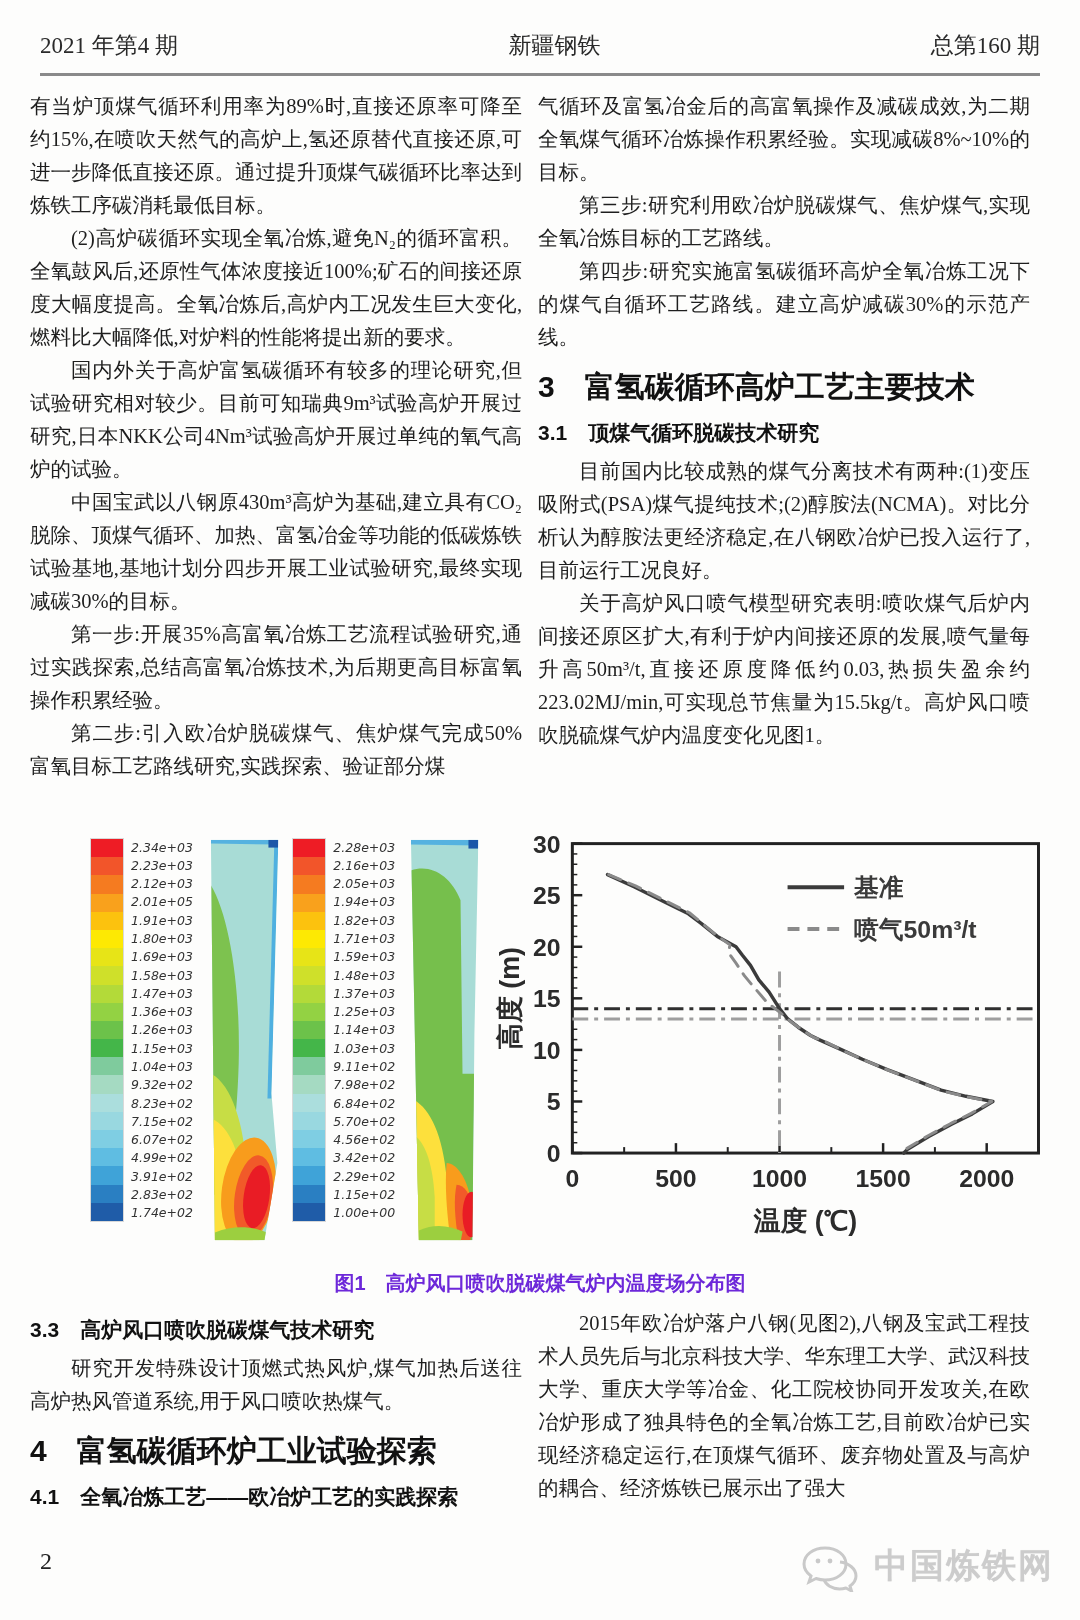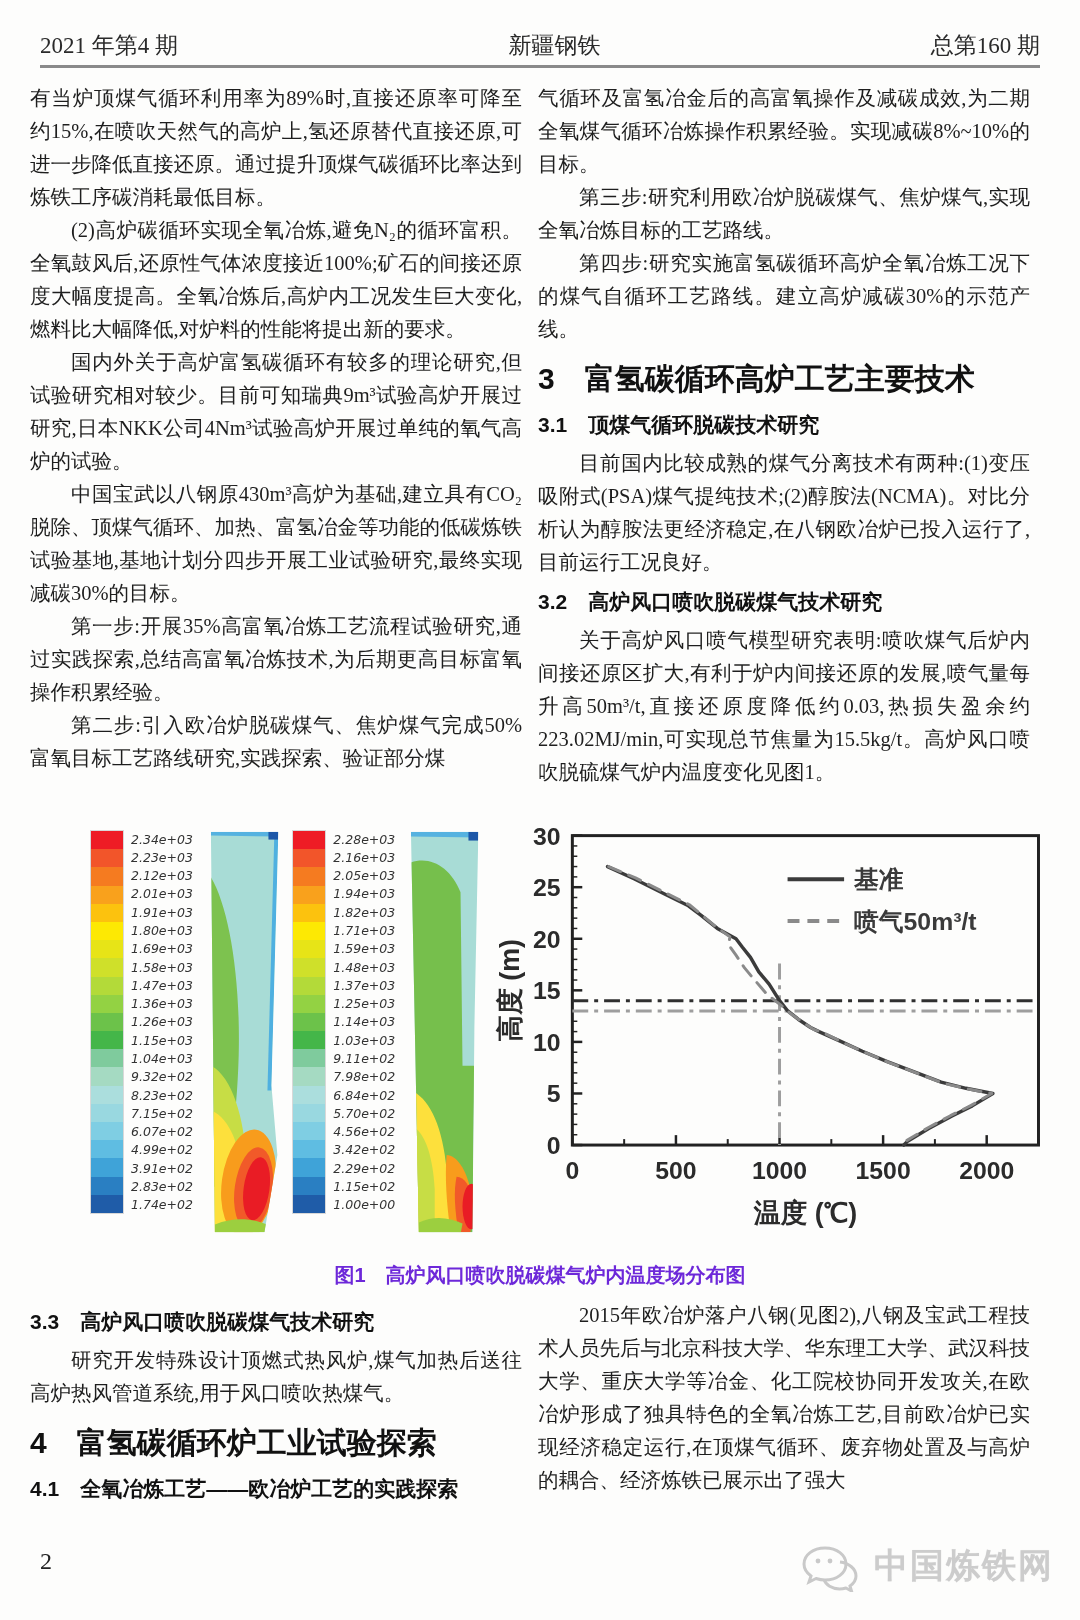--- a/index.html
+++ b/index.html
@@ -5,21 +5,21 @@
   * { margin:0; padding:0; box-sizing:border-box; }
   html,body { background:#e8e8e8; }
   .page {
     position:relative; width:1080px; height:1620px; margin:0 auto;
     background:#fdfdfc; color:#1b1b1b; overflow:hidden;
     font-family:"Liberation Serif", serif;
   }
   
   .header {
     display:flex; justify-content:space-between; align-items:flex-end;
-    margin:30px 40px 0 40px; padding-bottom:4px;
+    margin:30px 40px 0 40px; padding-bottom:12px;
     border-bottom:3px solid #8a8a8a;
     font-size:23px; color:#2a2a2a;
   }
   
   .content { padding:14px 30px 0 30px; }
   .cols { display:flex; gap:16px; }
   .col { width:492px; text-align:justify; font-size:20.5px; line-height:33px; color:#1e1e1e; }
   .cols-top { height:726px; overflow:hidden; }
   .cols-bottom { height:250px; overflow:hidden; margin-top:6px; }
   .blk.p { text-indent:2em; }
@@ -99,21 +99,20 @@
           <div class="blk p">第一步:开展35%高富氧冶炼工艺流程试验研究,通过实践探索,总结高富氧冶炼技术,为后期更高目标富氧操作积累经验。</div>
           <div class="blk p">第二步:引入欧冶炉脱碳煤气、焦炉煤气完成50%富氧目标工艺路线研究,实践探索、验证部分煤</div>
         </div>
       <div class="col">
           <div class="blk p-cont">气循环及富氢冶金后的高富氧操作及减碳成效,为二期全氧煤气循环冶炼操作积累经验。实现减碳8%~10%的目标。</div>
           <div class="blk p">第三步:研究利用欧冶炉脱碳煤气、焦炉煤气,实现全氧冶炼目标的工艺路线。</div>
           <div class="blk p">第四步:研究实施富氢碳循环高炉全氧冶炼工况下的煤气自循环工艺路线。建立高炉减碳30%的示范产线。</div>
           <div class="blk h1">3　富氢碳循环高炉工艺主要技术</div>
           <div class="blk h2">3.1　顶煤气循环脱碳技术研究</div>
           <div class="blk p">目前国内比较成熟的煤气分离技术有两种:(1)变压吸附式(PSA)煤气提纯技术;(2)醇胺法(NCMA)。对比分析认为醇胺法更经济稳定,在八钢欧冶炉已投入运行了,目前运行工况良好。</div>
-          <div class="blk h2">3.2　高炉风口喷吹脱碳煤气技术研究</div>
           <div class="blk p">关于高炉风口喷气模型研究表明:喷吹煤气后炉内间接还原区扩大,有利于炉内间接还原的发展,喷气量每升高50m³/t,直接还原度降低约0.03,热损失盈余约223.02MJ/min,可实现总节焦量为15.5kg/t。高炉风口喷吹脱硫煤气炉内温度变化见图1。</div>
         </div>
     </div>
 
     <div class="figure">
 
       <div class="cb-wrap">
         <div class="cb-bar">
             <div class="band" style="background: rgb(238, 28, 37);"></div>
             <div class="band" style="background: rgb(242, 85, 42);"></div>
@@ -134,21 +133,21 @@
             <div class="band" style="background: rgb(127, 206, 227);"></div>
             <div class="band" style="background: rgb(95, 189, 226);"></div>
             <div class="band" style="background: rgb(63, 163, 216);"></div>
             <div class="band" style="background: rgb(42, 127, 194);"></div>
             <div class="band" style="background: rgb(31, 92, 168);"></div>
           </div>
         <div class="cb-labels">
             <div class="cb-label">2.34e+03</div>
             <div class="cb-label">2.23e+03</div>
             <div class="cb-label">2.12e+03</div>
-            <div class="cb-label">2.01e+03</div>
+            <div class="cb-label">2.01e+05</div>
             <div class="cb-label">1.91e+03</div>
             <div class="cb-label">1.80e+03</div>
             <div class="cb-label">1.69e+03</div>
             <div class="cb-label">1.58e+03</div>
             <div class="cb-label">1.47e+03</div>
             <div class="cb-label">1.36e+03</div>
             <div class="cb-label">1.26e+03</div>
             <div class="cb-label">1.15e+03</div>
             <div class="cb-label">1.04e+03</div>
             <div class="cb-label">9.32e+02</div>

